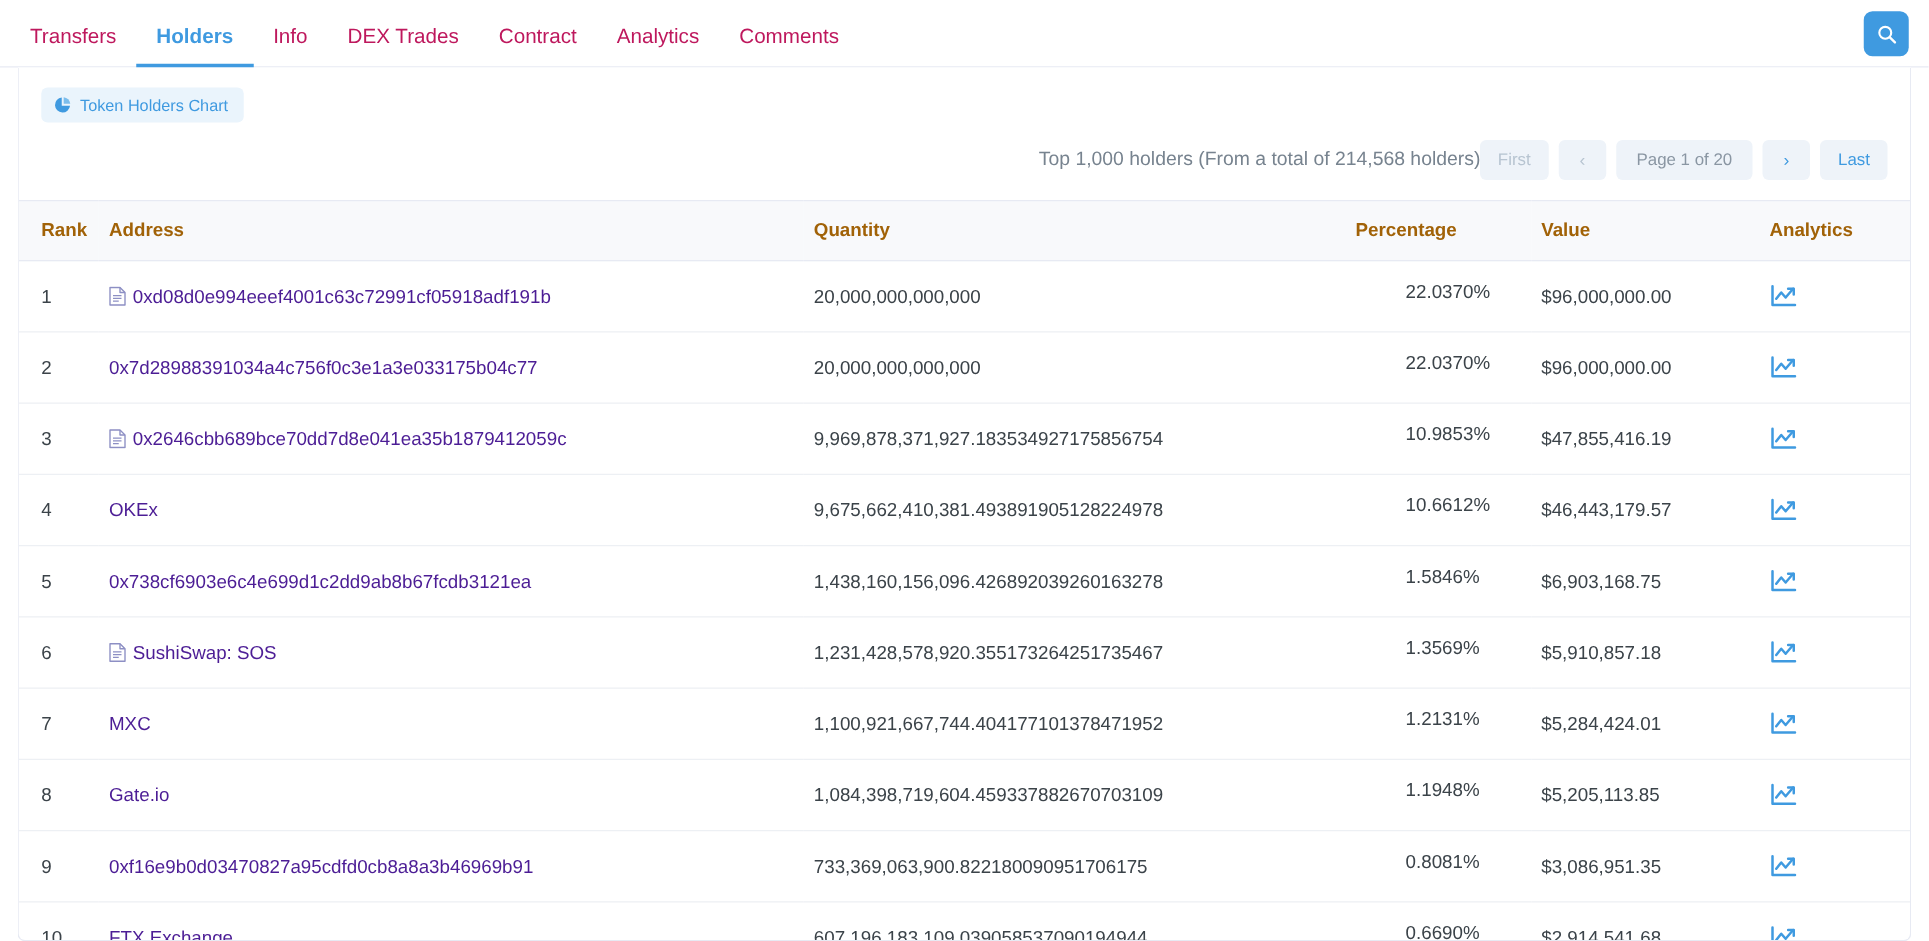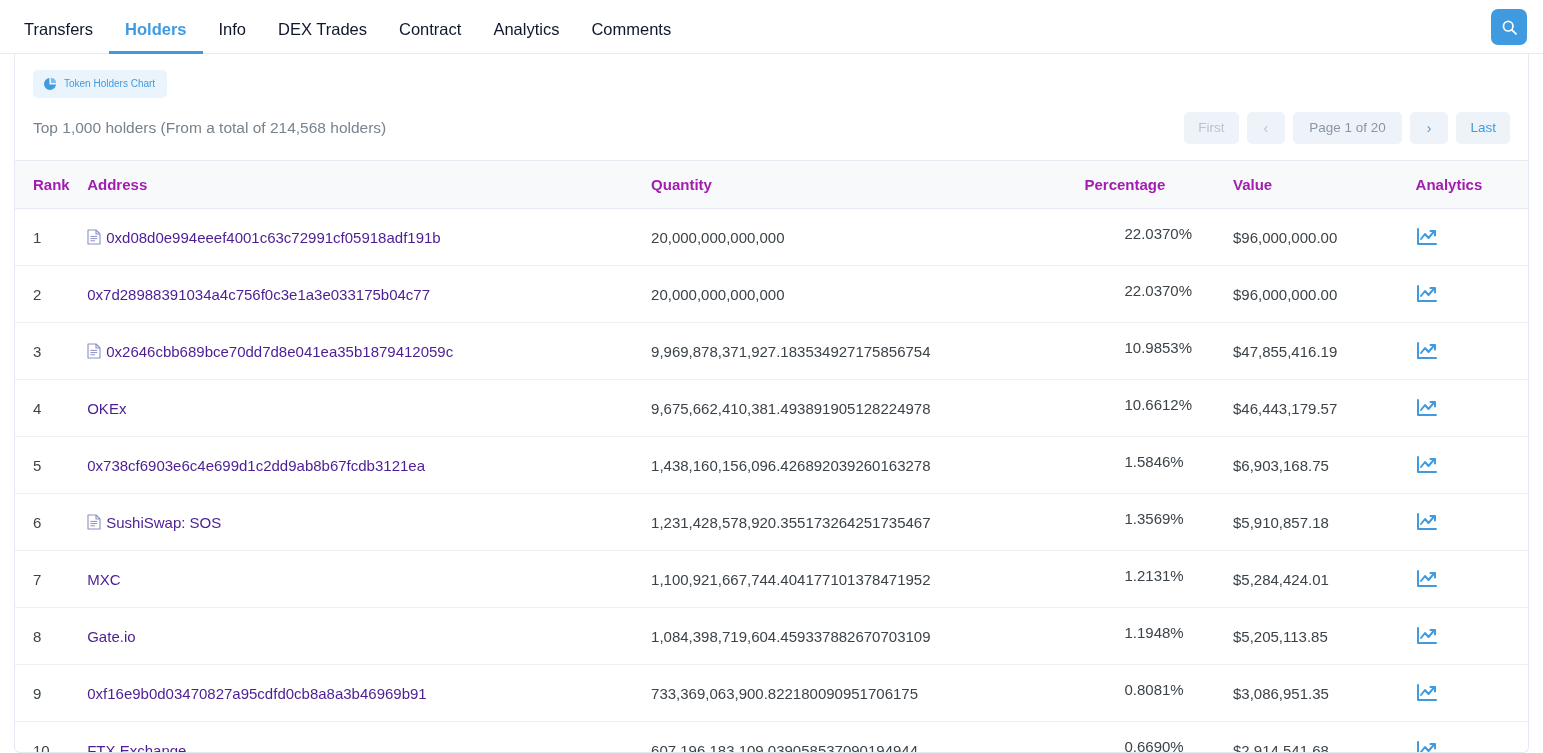--- a/index.html
+++ b/index.html
@@ -20,21 +20,21 @@
     border-bottom: 1px solid #e7eaf3;
     display: flex;
     align-items: flex-end;
     padding: 0 14px 0 14px;
     position: relative;
     background: #fff;
   }
   .tabs { display: flex; align-items: flex-end; height: 54px; }
   .tab {
     font-size: 16.5px;
-    color: #0f172a;
+    color: #be185d;
     padding: 0 16px 14px 16px;
     line-height: 1;
     cursor: pointer;
     border-bottom: 3px solid transparent;
     margin-bottom: -1px;
     white-space: nowrap;
   }
   .tab:first-child { padding-left: 10px; }
   .tab.active { color: #3f9ae0; border-bottom-color: #3f9ae0; font-weight: 700; }
 
@@ -65,32 +65,32 @@
 
   .card-head {
     padding: 16px 18px 0 18px;
   }
   .chart-pill {
     display: inline-flex;
     align-items: center;
     gap: 7px;
     background: #eaf4fc;
     color: #3f9ae0;
-    font-size: 10px;
+    font-size: 13px;
     padding: 7px 12px 7px 10px;
     border-radius: 5px;
     cursor: pointer;
     line-height: 1;
   }
   .chart-pill svg { display:block; }
 
   .subhead-row {
     display: flex;
     align-items: center;
-    justify-content: space-between;
+    justify-content: flex-end;
     padding: 14px 18px 16px 18px;
   }
   .subhead-text { font-size: 15.5px; color: #77838f; }
 
   .pager { display: flex; gap: 8px; align-items: center; }
   .pg {
     background: #eef3f9;
     border-radius: 5px;
     font-size: 13.5px;
     padding: 8px 14px;
@@ -110,21 +110,21 @@
     width: 100%;
     border-collapse: collapse;
     table-layout: fixed;
   }
   table.holders thead th {
     background: #f8f9fb;
     border-top: 1px solid #e7eaf3;
     border-bottom: 1px solid #e7eaf3;
     font-size: 15px;
     font-weight: bold;
-    color: #a21caf;
+    color: #a16207;
     text-align: left;
     padding: 15px 8px 15px 8px;
     white-space: nowrap;
   }
   table.holders tbody td {
     border-bottom: 1px solid #edf0f4;
     font-size: 15px;
     color: #3b4349;
     padding: 16px 8px 16px 8px;
     vertical-align: middle;

